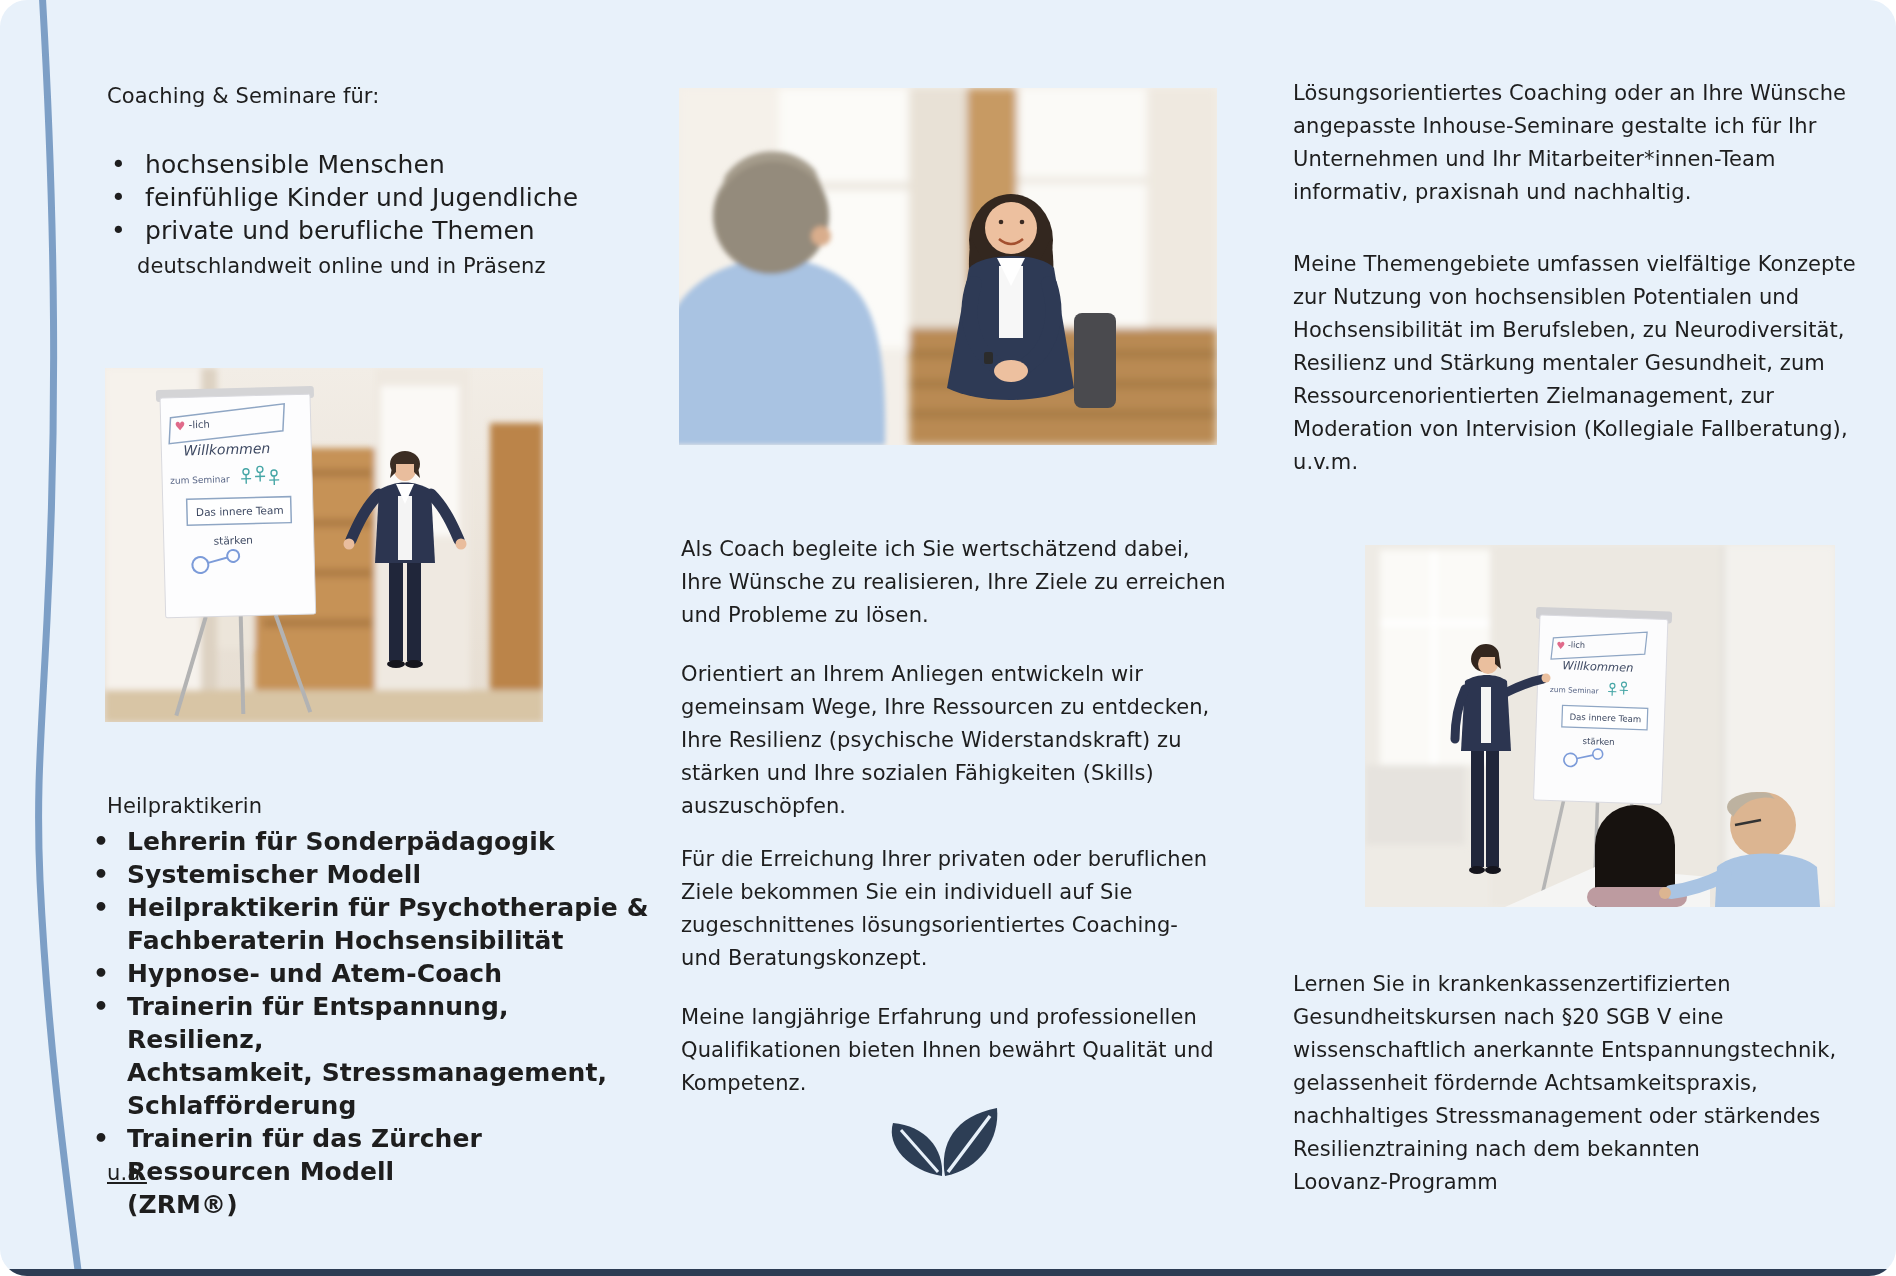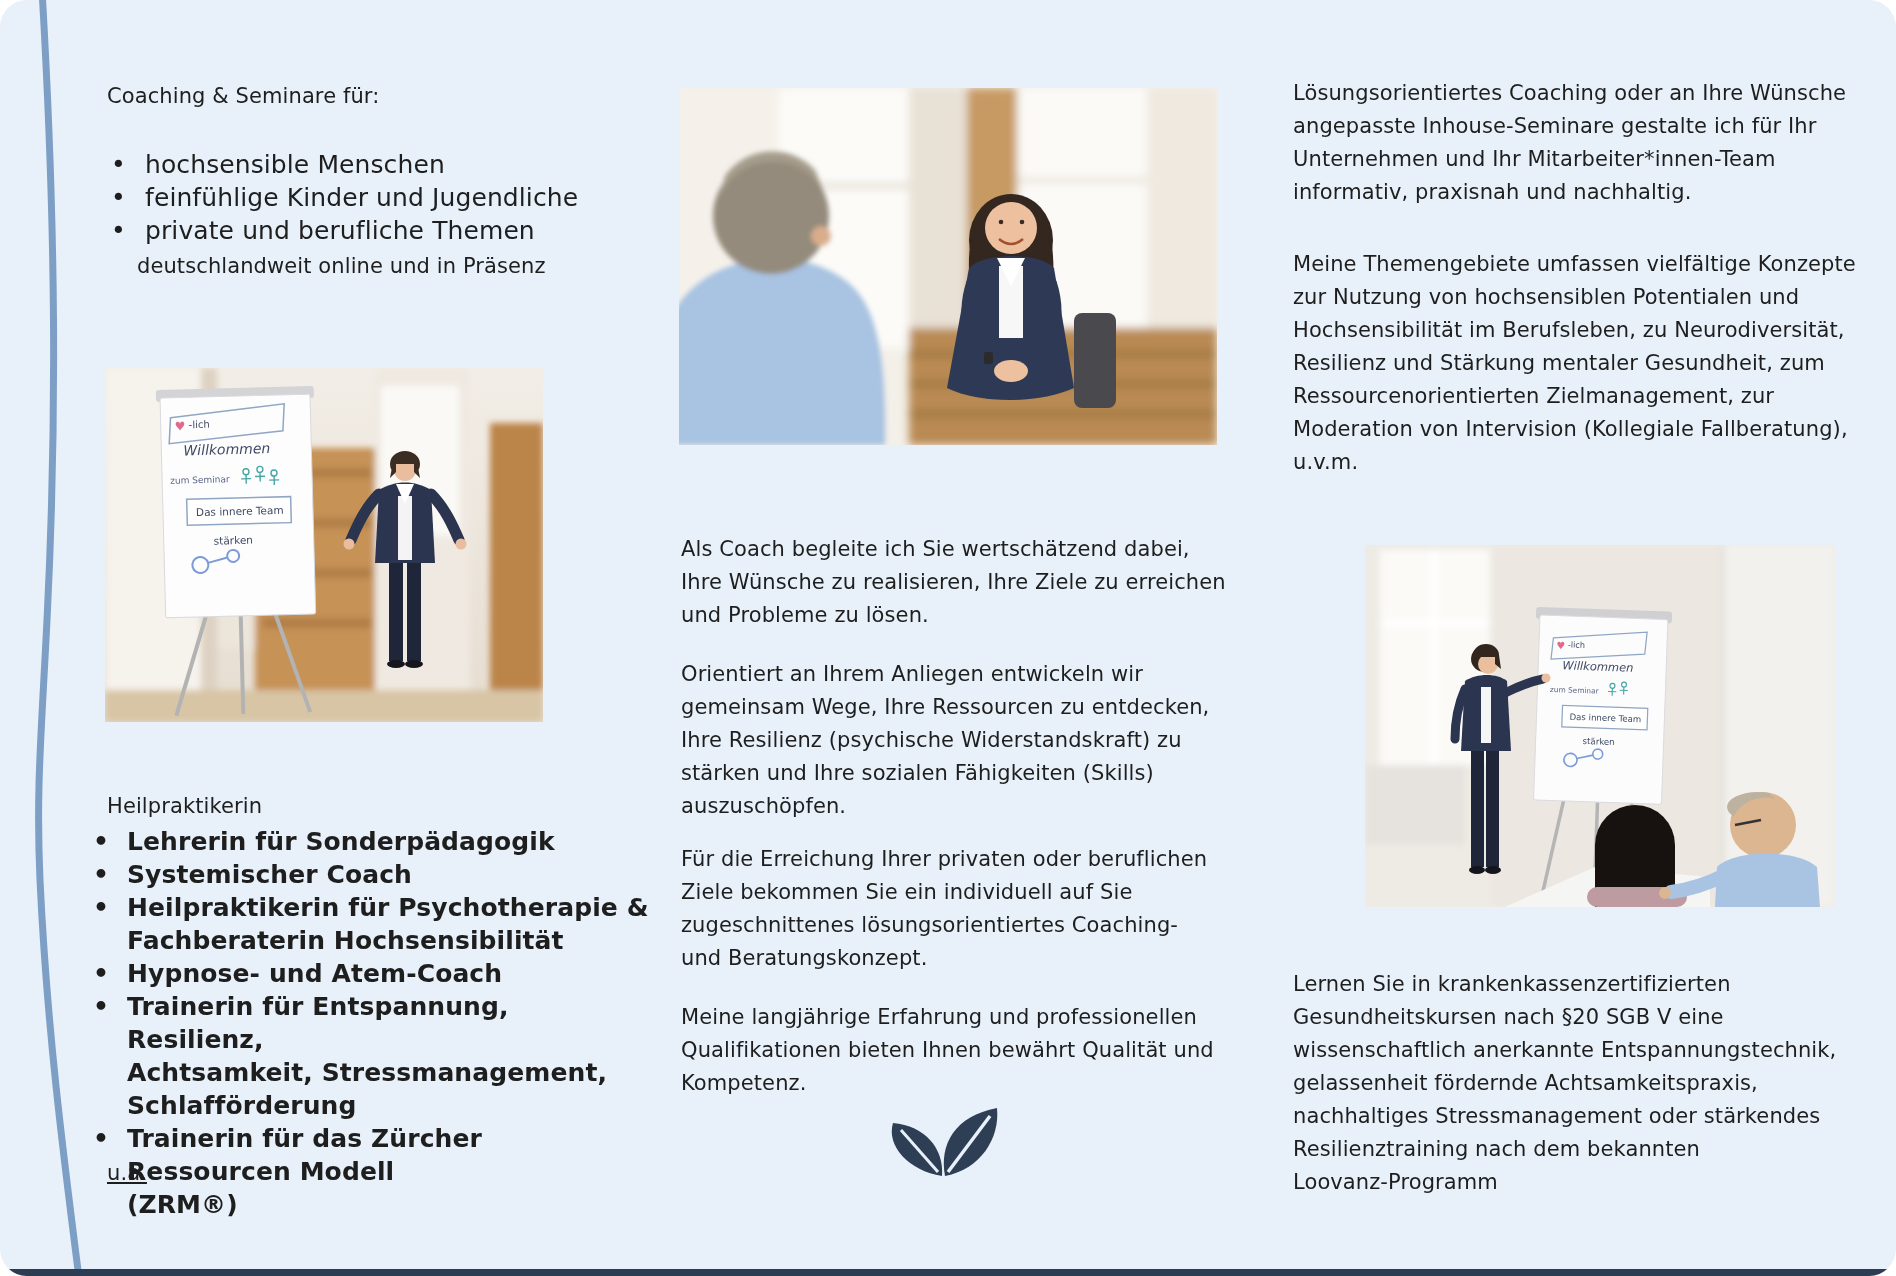--- a/index.html
+++ b/index.html
@@ -120,21 +120,21 @@
         <ellipse cx="-9" cy="196" rx="9" ry="4" fill="#15151d"></ellipse>
         <ellipse cx="9" cy="196" rx="9" ry="4" fill="#15151d"></ellipse>
       </g>
     </svg>
   </div>
 
   <div class="abs txt" style="left:107px;top:790px;width:500px;">Heilpraktikerin</div>
 
   <ul class="abs bullets" style="left:89px;top:825px;width:560px;font-weight:bold;">
     <li>Lehrerin für Sonderpädagogik</li>
-    <li>Systemischer Coach</li>
+    <li>Systemischer Modell</li>
     <li>Heilpraktikerin für Psychotherapie &amp;
 Fachberaterin Hochsensibilität</li>
     <li>Hypnose- und Atem-Coach</li>
     <li>Trainerin für Entspannung, Resilienz,
 Achtsamkeit, Stressmanagement,
 Schlafförderung</li>
     <li>Trainerin für das Zürcher Ressourcen Modell
 (ZRM®)</li>
   </ul>
 

